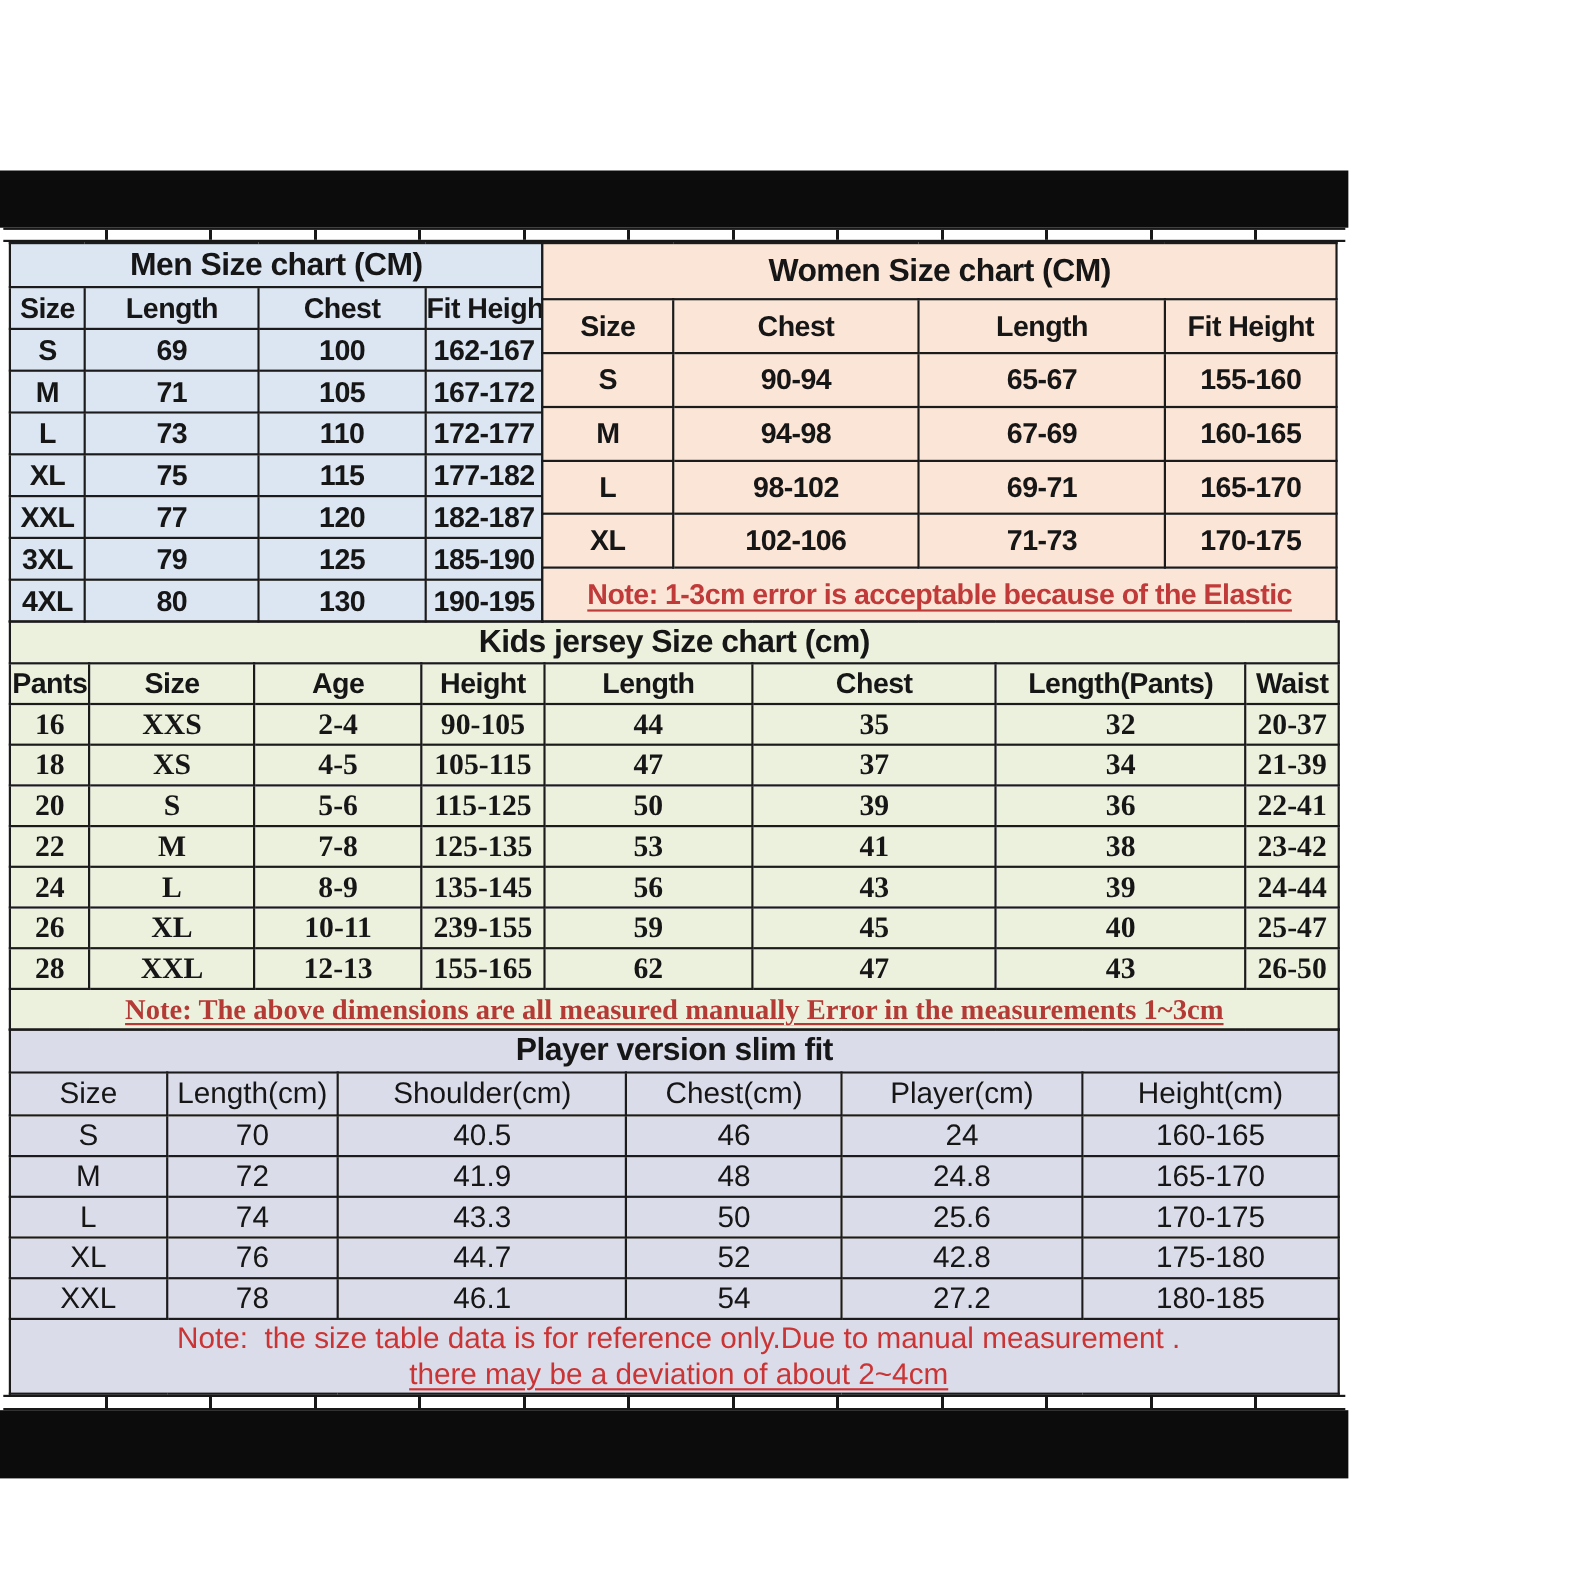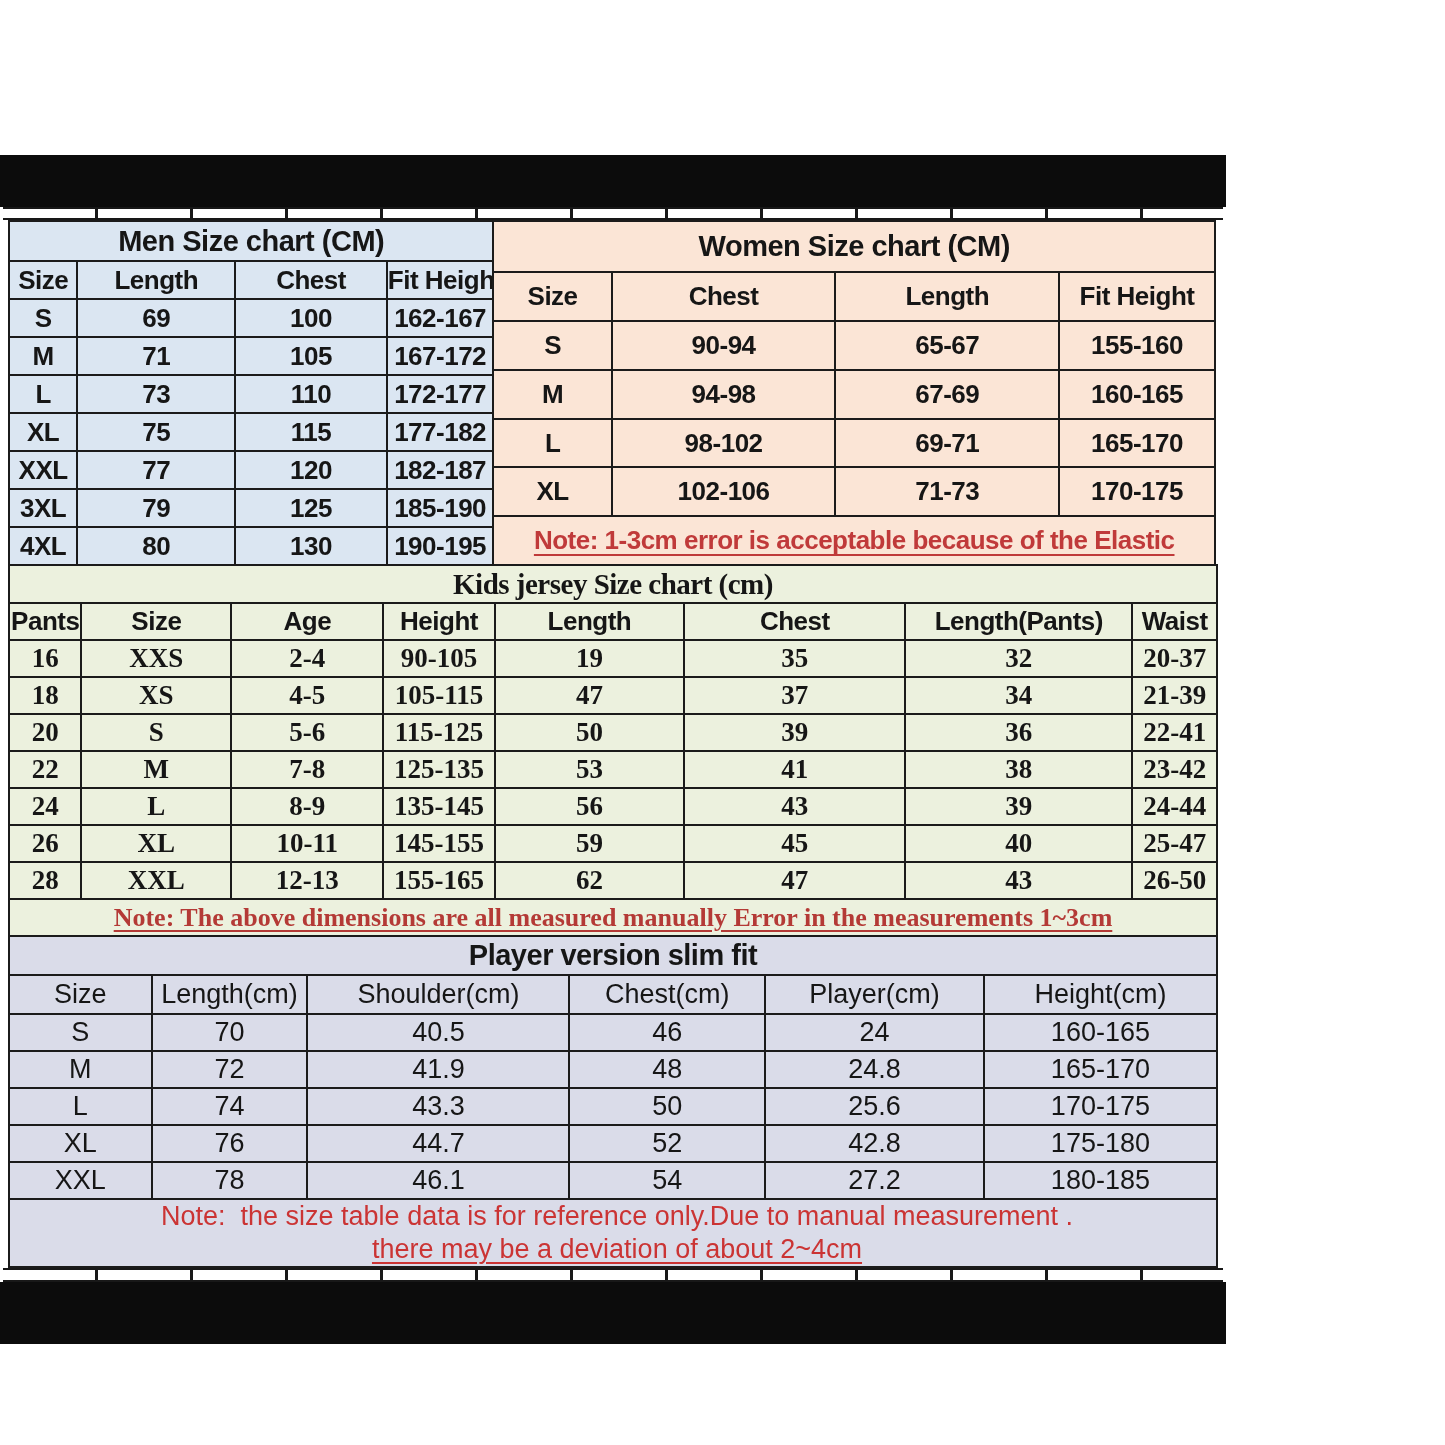--- a/index.html
+++ b/index.html
@@ -46,21 +46,21 @@
   .red-note{
     color:var(--note-red,#c03a3a);
     font-size:30px;
     text-decoration:underline;
     text-decoration-thickness:2px;
     text-underline-offset:5px;
   }
   
   .kids-table{margin-top:-2px;}
   .kids-table td,.kids-table th{background:var(--kids-bg,#ecf1de);font-size:26px;height:35px;}
-  .kids-table tr.title-row td{font-size:29px;height:36px;font-family:Liberation Serif, serif;}
+  .kids-table tr.title-row td{font-size:29px;height:36px;}
   .kids-table tbody.data td{
     font-family:"Liberation Serif",serif;
     font-size:27px;letter-spacing:0;
   }
   .kids-note{
     font-family:"Liberation Serif",serif;
     color:var(--kids-note-red,#b43a36);
     font-size:27px;letter-spacing:0;height:36px;
     text-decoration:underline;
     text-decoration-thickness:2px;
@@ -240,21 +240,21 @@
             <td>Length(Pants)</td>
             <td>Waist</td>
           </tr>
       </tbody>
       <tbody class="data">
           <tr>
             <td>16</td>
             <td>XXS</td>
             <td>2-4</td>
             <td>90-105</td>
-            <td>19</td>
+            <td>44</td>
             <td>35</td>
             <td>32</td>
             <td>20-37</td>
           </tr>
           <tr>
             <td>18</td>
             <td>XS</td>
             <td>4-5</td>
             <td>105-115</td>
             <td>47</td>
@@ -289,21 +289,21 @@
             <td>135-145</td>
             <td>56</td>
             <td>43</td>
             <td>39</td>
             <td>24-44</td>
           </tr>
           <tr>
             <td>26</td>
             <td>XL</td>
             <td>10-11</td>
-            <td>145-155</td>
+            <td>239-155</td>
             <td>59</td>
             <td>45</td>
             <td>40</td>
             <td>25-47</td>
           </tr>
           <tr>
             <td>28</td>
             <td>XXL</td>
             <td>12-13</td>
             <td>155-165</td>

